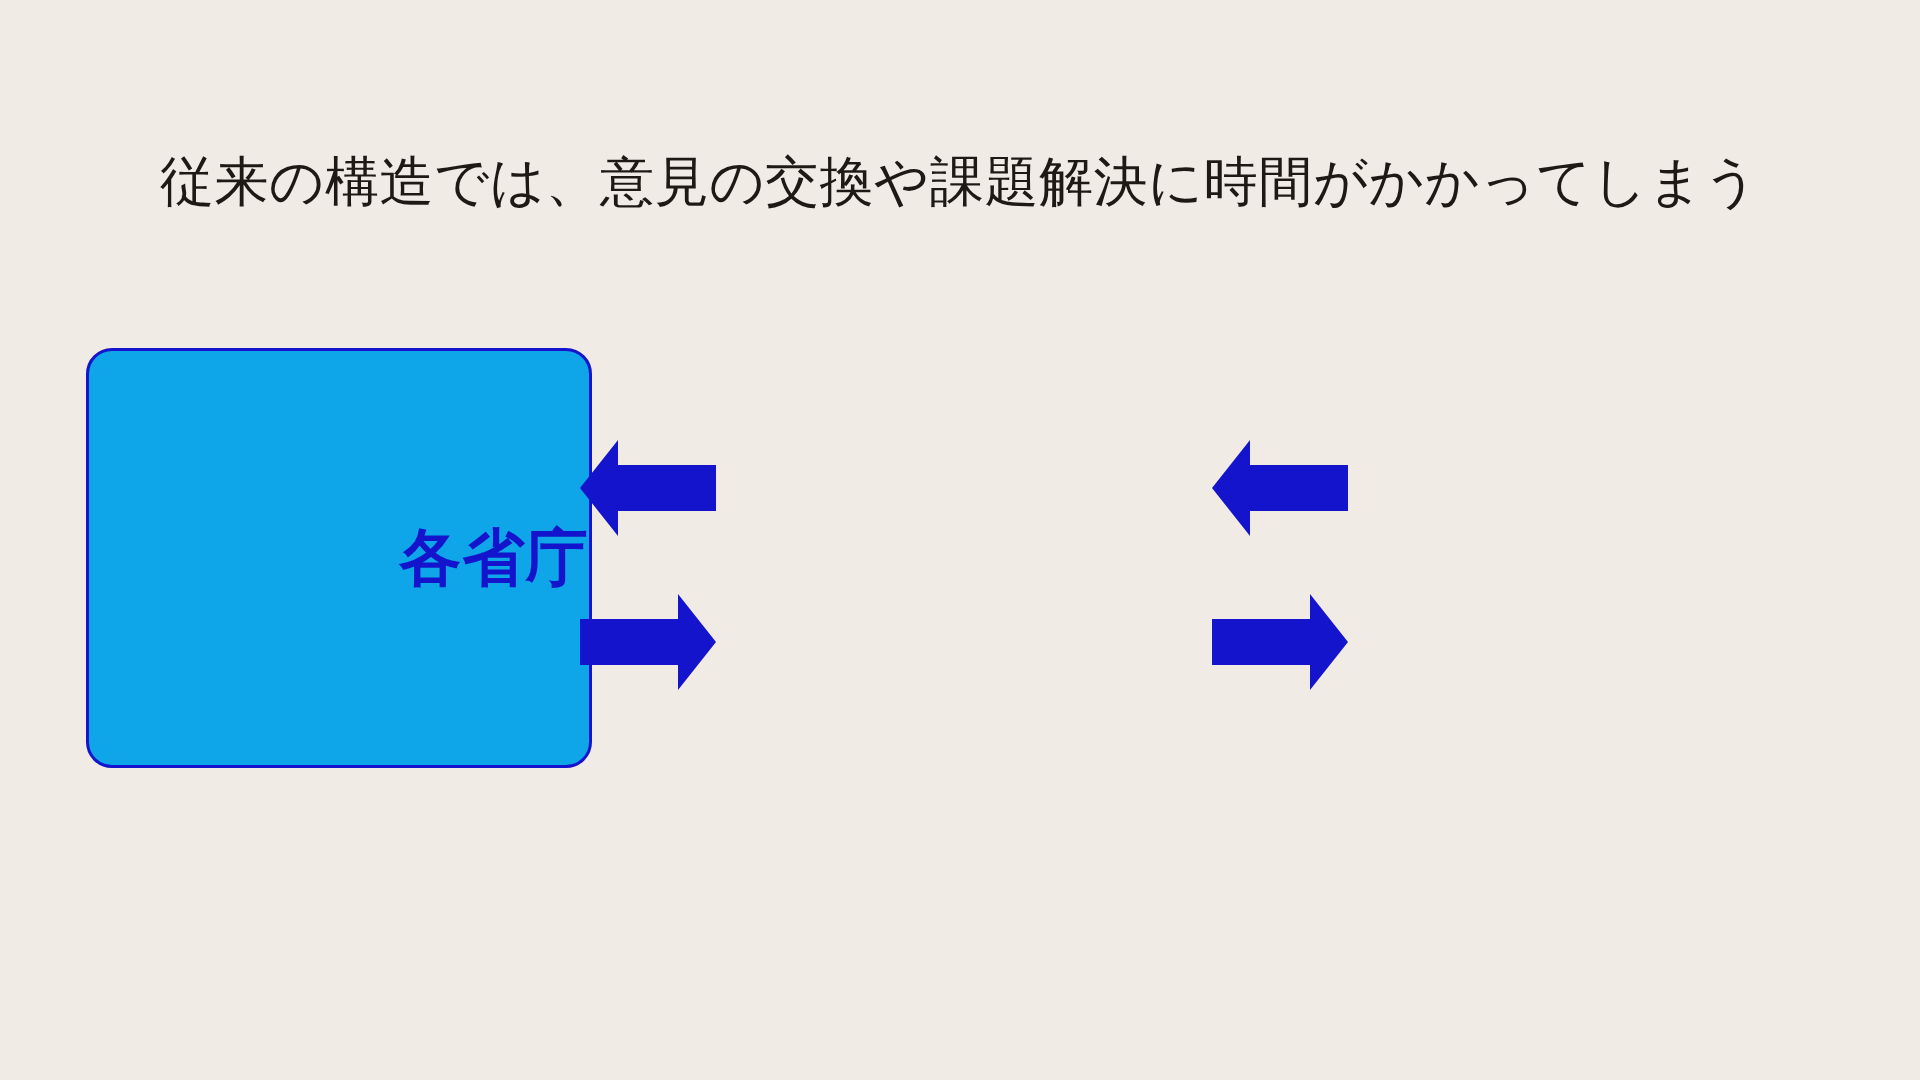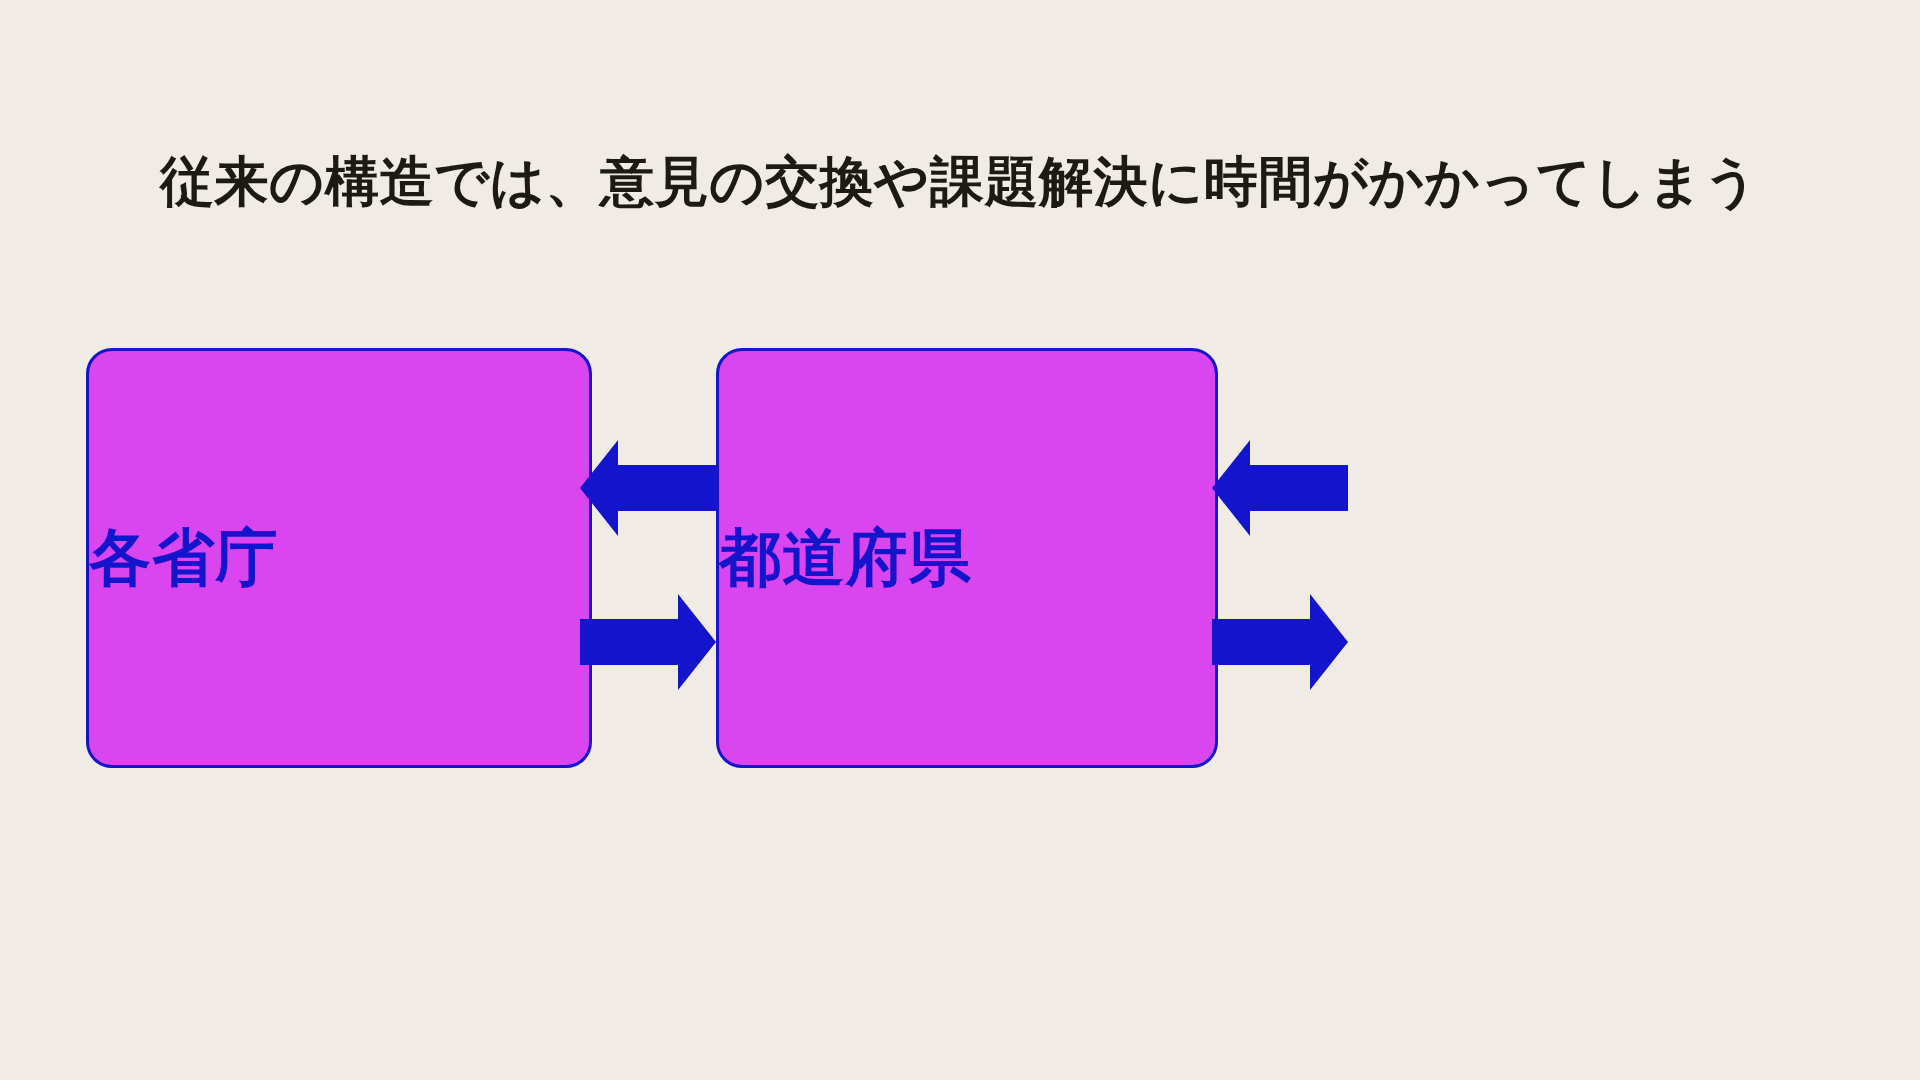--- a/index.html
+++ b/index.html
@@ -21,48 +21,48 @@
     background: #f0ebe4;
   }
 
   
   .slide-title {
     position: absolute;
     left: 160px;
     top: 150px;
     width: 1640px;
     font-size: 54px;
-    font-weight: bold;
+    font-weight: normal;
     color: #1d1a16;
     letter-spacing: 0.01em;
     line-height: 1.15;
     white-space: nowrap;
     text-align: left;
   }
 
   
   .diagram {
     position: absolute;
     left: 0;
     top: 0;
     width: 1920px;
     height: 1080px;
   }
 
   .node-box {
     position: absolute;
     top: 348px;
     height: 420px;
-    background: #d946ef;
+    background: #0ea5e9;
     border: 3px solid #1414cc;
     border-radius: 26px;
     box-sizing: border-box;
     display: flex;
     align-items: center;
-    justify-content: flex-start;
+    justify-content: flex-end;
   }
 
   .node-box .node-label {
     font-size: 62px;
     font-weight: bold;
     color: #1414cc;
     letter-spacing: 0.02em;
     line-height: 1;
     user-select: none;
   }
@@ -90,23 +90,20 @@
 <div id="slide">
 
   <div class="slide-title">従来の構造では、意見の交換や課題解決に時間がかかってしまう</div>
 
   <div class="diagram">
 
     <div class="node-box" id="node-0">
       <span class="node-label">各省庁</span>
     </div>
 
-    <div class="node-box" id="node-1">
-      <span class="node-label">都道府県</span>
-    </div>
 
 
     <div class="arrow-pair" id="arrows-0">
       <svg width="136" height="250" viewBox="0 0 136 250">
 
         <polygon points="136,25 38,25 38,0 0,48 38,96 38,71 136,71" fill="#1414cc"></polygon>
 
         <polygon points="0,179 98,179 98,154 136,202 98,250 98,225 0,225" fill="#1414cc"></polygon>
       </svg>
     </div>

